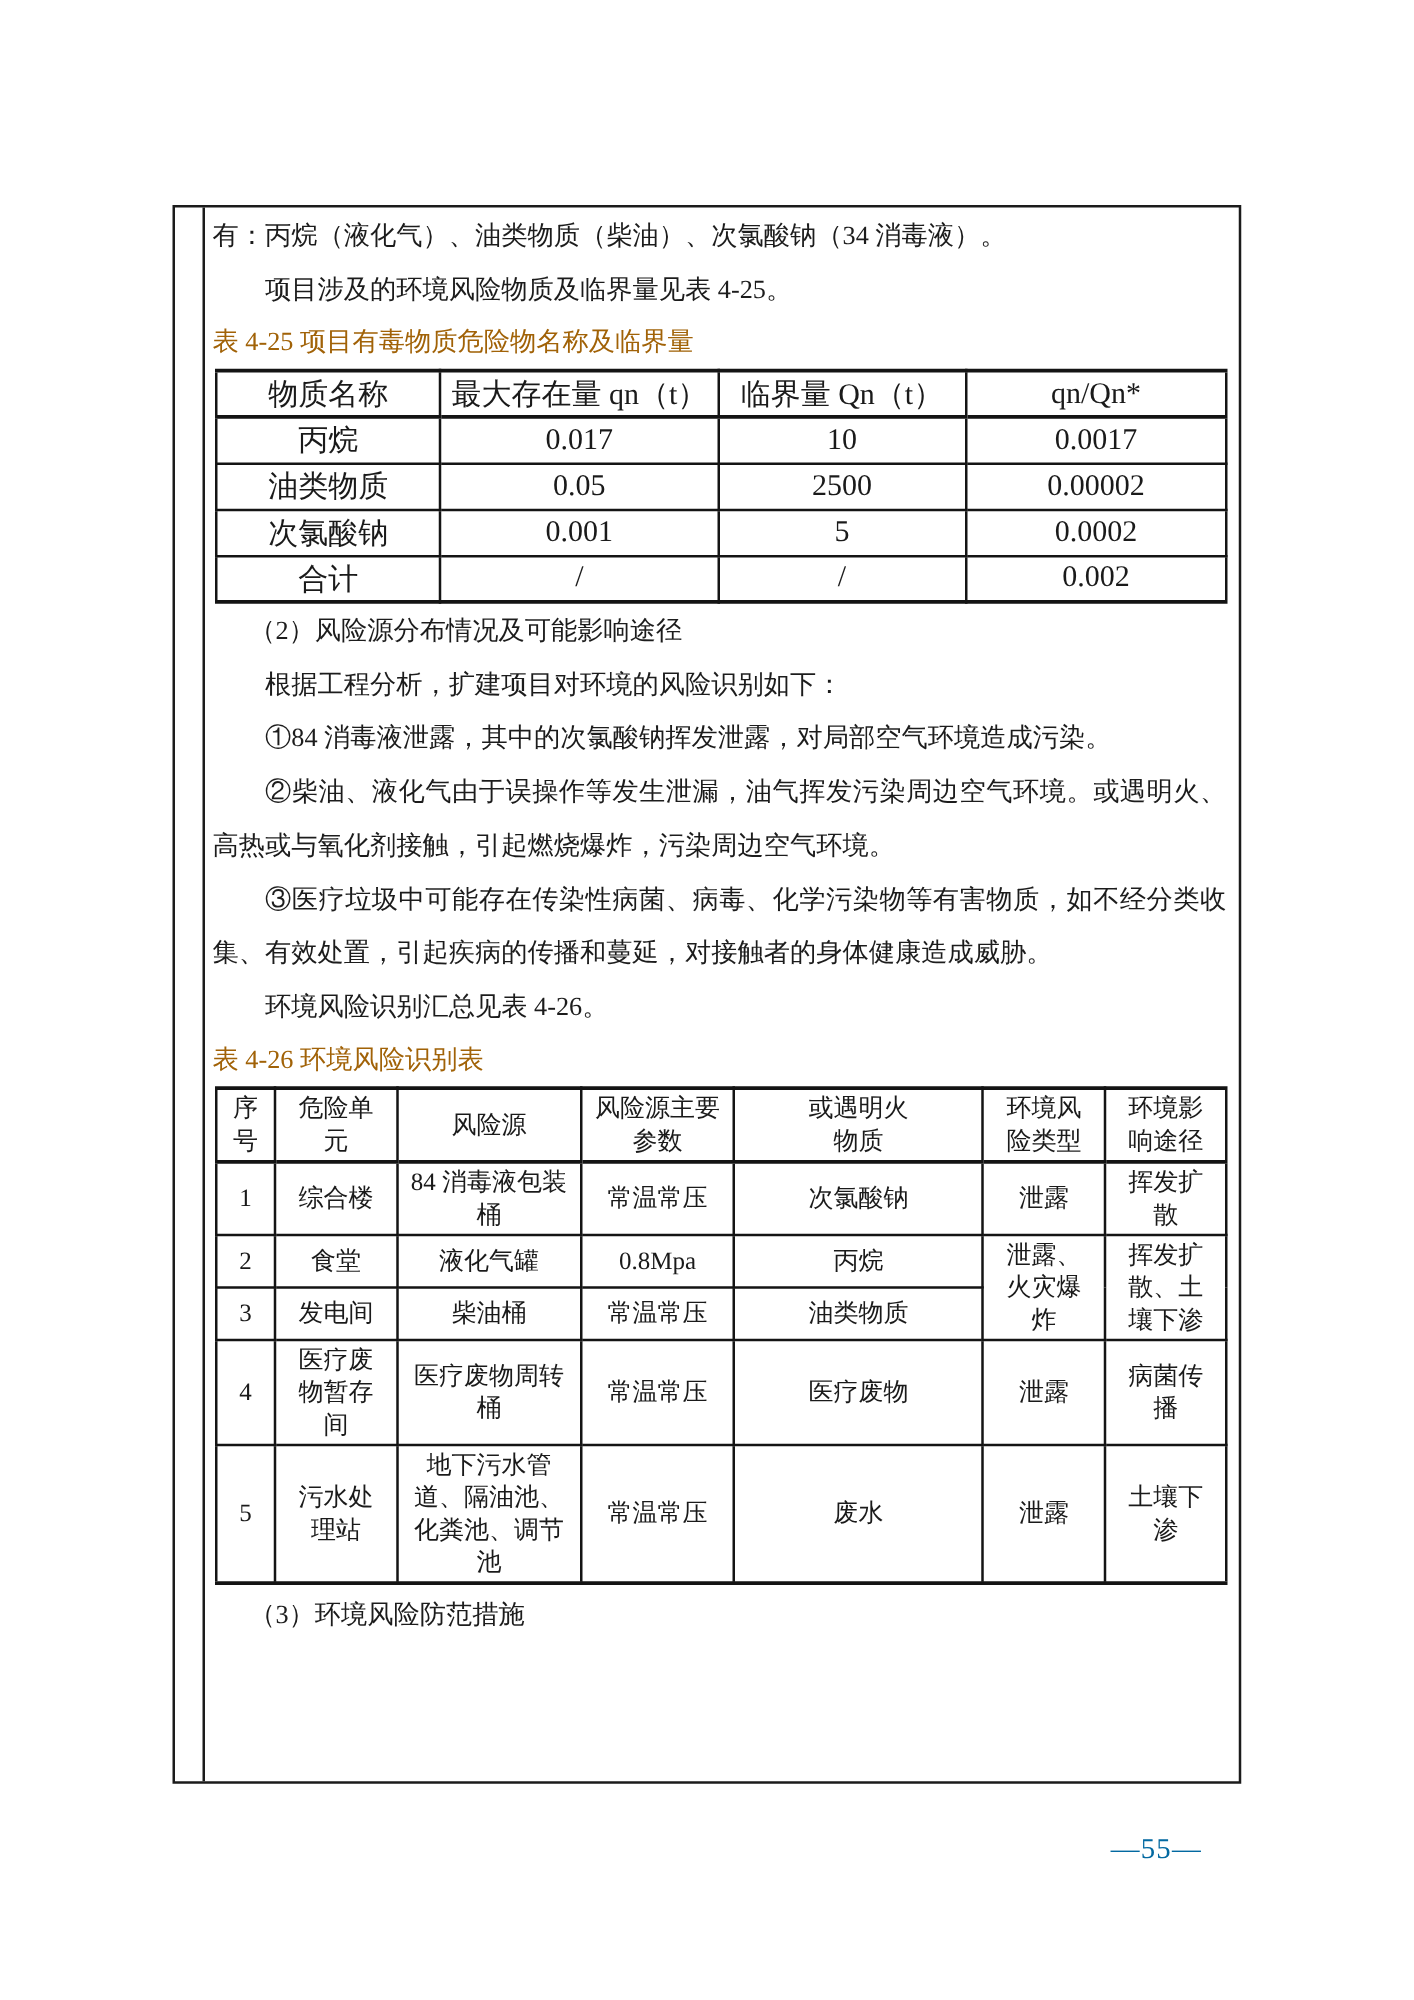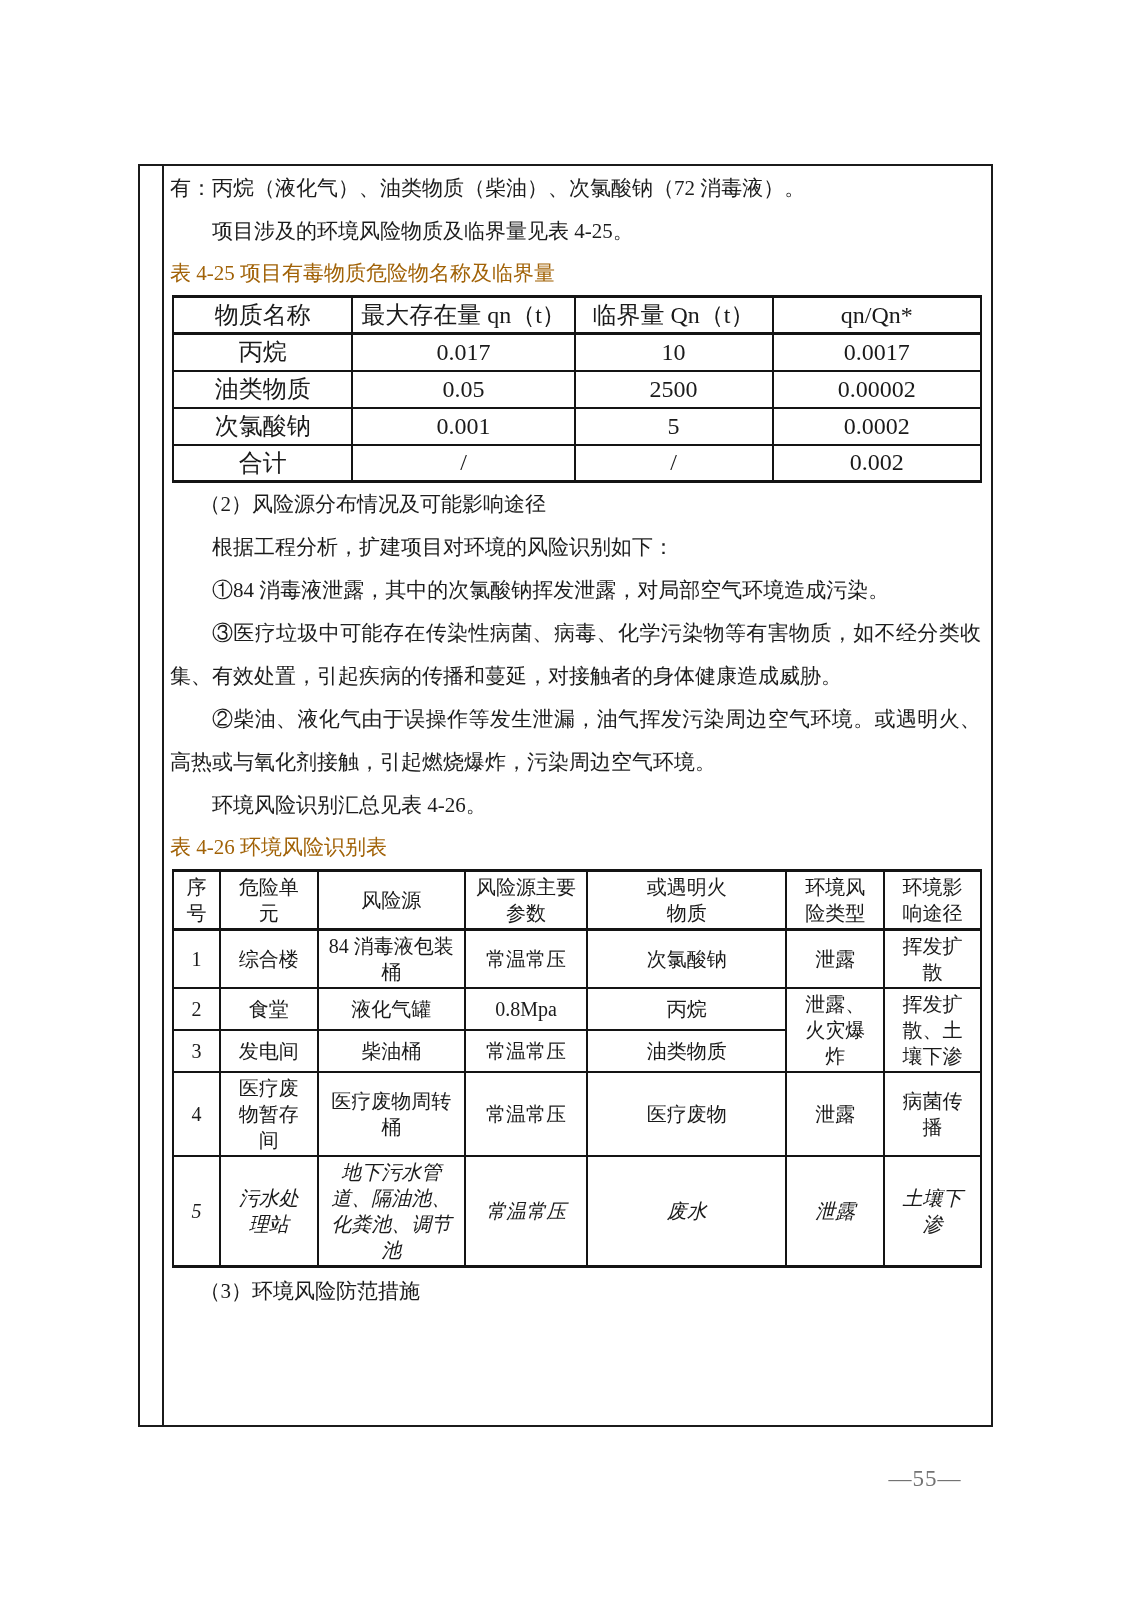--- a/index.html
+++ b/index.html
@@ -66,40 +66,40 @@
     line-height:26px;
     text-align:center;
     vertical-align:middle;
     padding:2px 9px;
   }
   .t26 th { white-space:pre-line; border-bottom:3px solid #141414; height:54px; }
   .t26 .r1 td { height:52px; }
   .t26 .r2 td { height:40px; }
   .t26 .r3 td { height:40px; }
   .t26 .r4 td { height:74px; }
-  .t26 .r5 td { height:104px;font-style:italic; }
+  .t26 .r5 td { height:104px; }
   .pageno {
     position:absolute;
     left:860px; top:1466px;
     width:130px;
     text-align:center;
     font-size:23px;
-    color:#737373;
+    color:#0369a1;
     letter-spacing:1px;
   }
 </style>
 </head>
 <body>
 
 <div class="page">
   <div class="doc-cell">
     <div class="gutter"></div>
     <div class="content">
 
-      <p class="body">有：丙烷（液化气）、油类物质（柴油）、次氯酸钠（72 消毒液）。</p>
+      <p class="body">有：丙烷（液化气）、油类物质（柴油）、次氯酸钠（34 消毒液）。</p>
       <p class="body indent2">项目涉及的环境风险物质及临界量见表 4-25。</p>
 
       <h3 class="tbl-title">表 4-25 项目有毒物质危险物名称及临界量</h3>
 
       <table class="t25">
         <colgroup>
           <col style="width:22.2%">
             <col style="width:27.5%">
             <col style="width:24.5%">
             <col style="width:25.8%">
@@ -136,22 +136,22 @@
             <td>/</td>
             <td>/</td>
             <td>0.002</td>
           </tr>
         </tbody>
       </table>
 
       <p class="body indent15">（2）风险源分布情况及可能影响途径</p>
       <p class="body indent2">根据工程分析，扩建项目对环境的风险识别如下：</p>
       <p class="body indent2">①84 消毒液泄露，其中的次氯酸钠挥发泄露，对局部空气环境造成污染。</p>
+      <p class="body indent2">②柴油、液化气由于误操作等发生泄漏，油气挥发污染周边空气环境。或遇明火、高热或与氧化剂接触，引起燃烧爆炸，污染周边空气环境。</p>
       <p class="body indent2">③医疗垃圾中可能存在传染性病菌、病毒、化学污染物等有害物质，如不经分类收集、有效处置，引起疾病的传播和蔓延，对接触者的身体健康造成威胁。</p>
-      <p class="body indent2">②柴油、液化气由于误操作等发生泄漏，油气挥发污染周边空气环境。或遇明火、高热或与氧化剂接触，引起燃烧爆炸，污染周边空气环境。</p>
       <p class="body indent2">环境风险识别汇总见表 4-26。</p>
 
       <h3 class="tbl-title">表 4-26 环境风险识别表</h3>
 
       <table class="t26">
         <colgroup>
           <col style="width:5.8%">
             <col style="width:12.1%">
             <col style="width:18.2%">
             <col style="width:15.2%">

